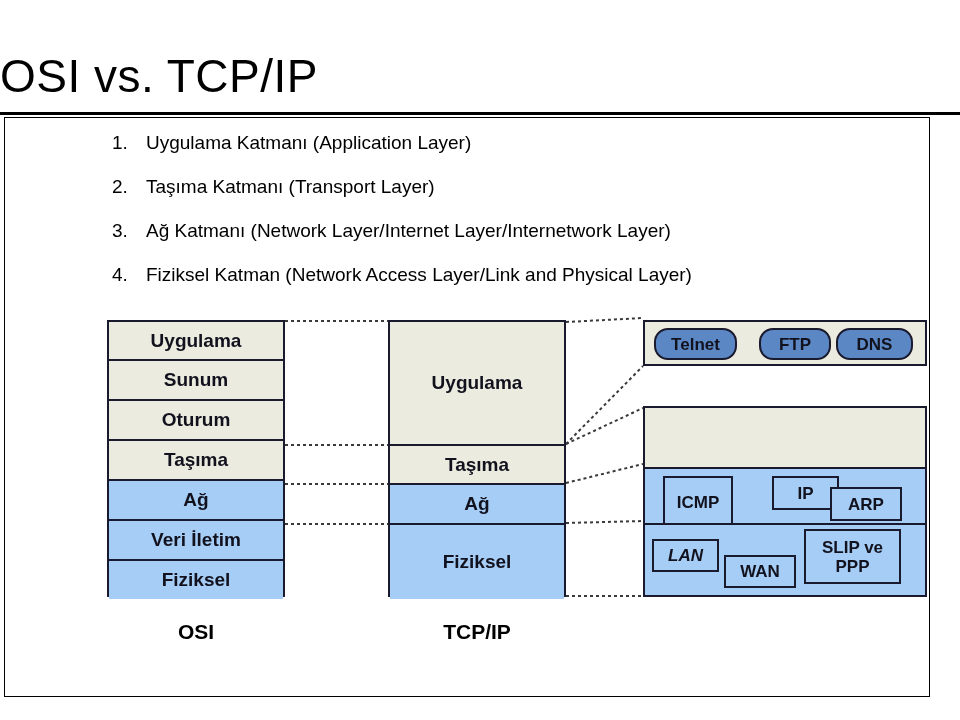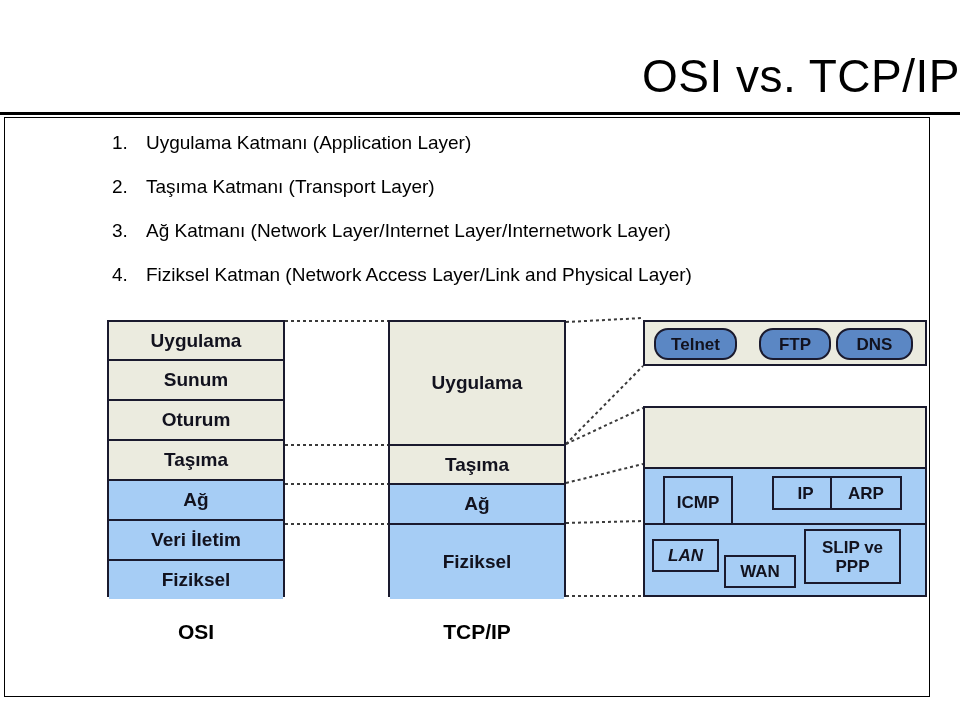--- a/index.html
+++ b/index.html
@@ -20,21 +20,21 @@
     height: 720px;
     background: #ffffff;
   }
 
   
   #title {
     position: absolute;
     left: 0;
     top: 48px;
     width: 960px;
-    text-align: right;
+    text-align: left;
     font-size: 46px;
     font-weight: 400;
     letter-spacing: 0.5px;
     line-height: 56px;
     color: #000000;
   }
   #title-rule {
     position: absolute;
     left: 0;
     top: 112px;
@@ -186,21 +186,21 @@
   #p-ftp    { left: 106px; top: 6px; width: 72px; height: 32px; margin-left: 8px; }
   #p-dns    { left: 191px; top: 6px; width: 77px; height: 32px; }
 
   
   #p-tcp { left: 29px;  top: 10px; width: 72px; height: 36px; }
   #p-udp { left: 168px; top: 10px; width: 72px; height: 36px; }
 
   
   #p-icmp { left: 18px;  top: 7px; width: 70px; height: 52px; }
   #p-ip   { left: 103px; top: 7px; width: 67px; height: 34px; margin-left: 24px; }
-  #p-arp  { left: 185px; top: 7px; width: 72px; height: 34px; }
+  #p-arp  { left: 185px; top: 18px; width: 72px; height: 34px; }
 
   
   #p-lan  { left: 7px;   top: 14px; width: 67px; height: 33px; font-style: italic; }
   #p-wan  { left: 79px;  top: 14px; width: 72px; height: 33px; margin-top: 16px; }
   #p-slip { left: 159px; top: 4px;  width: 97px; height: 55px; }
 
   svg#connectors {
     position: absolute;
     left: 0;
     top: 0;

